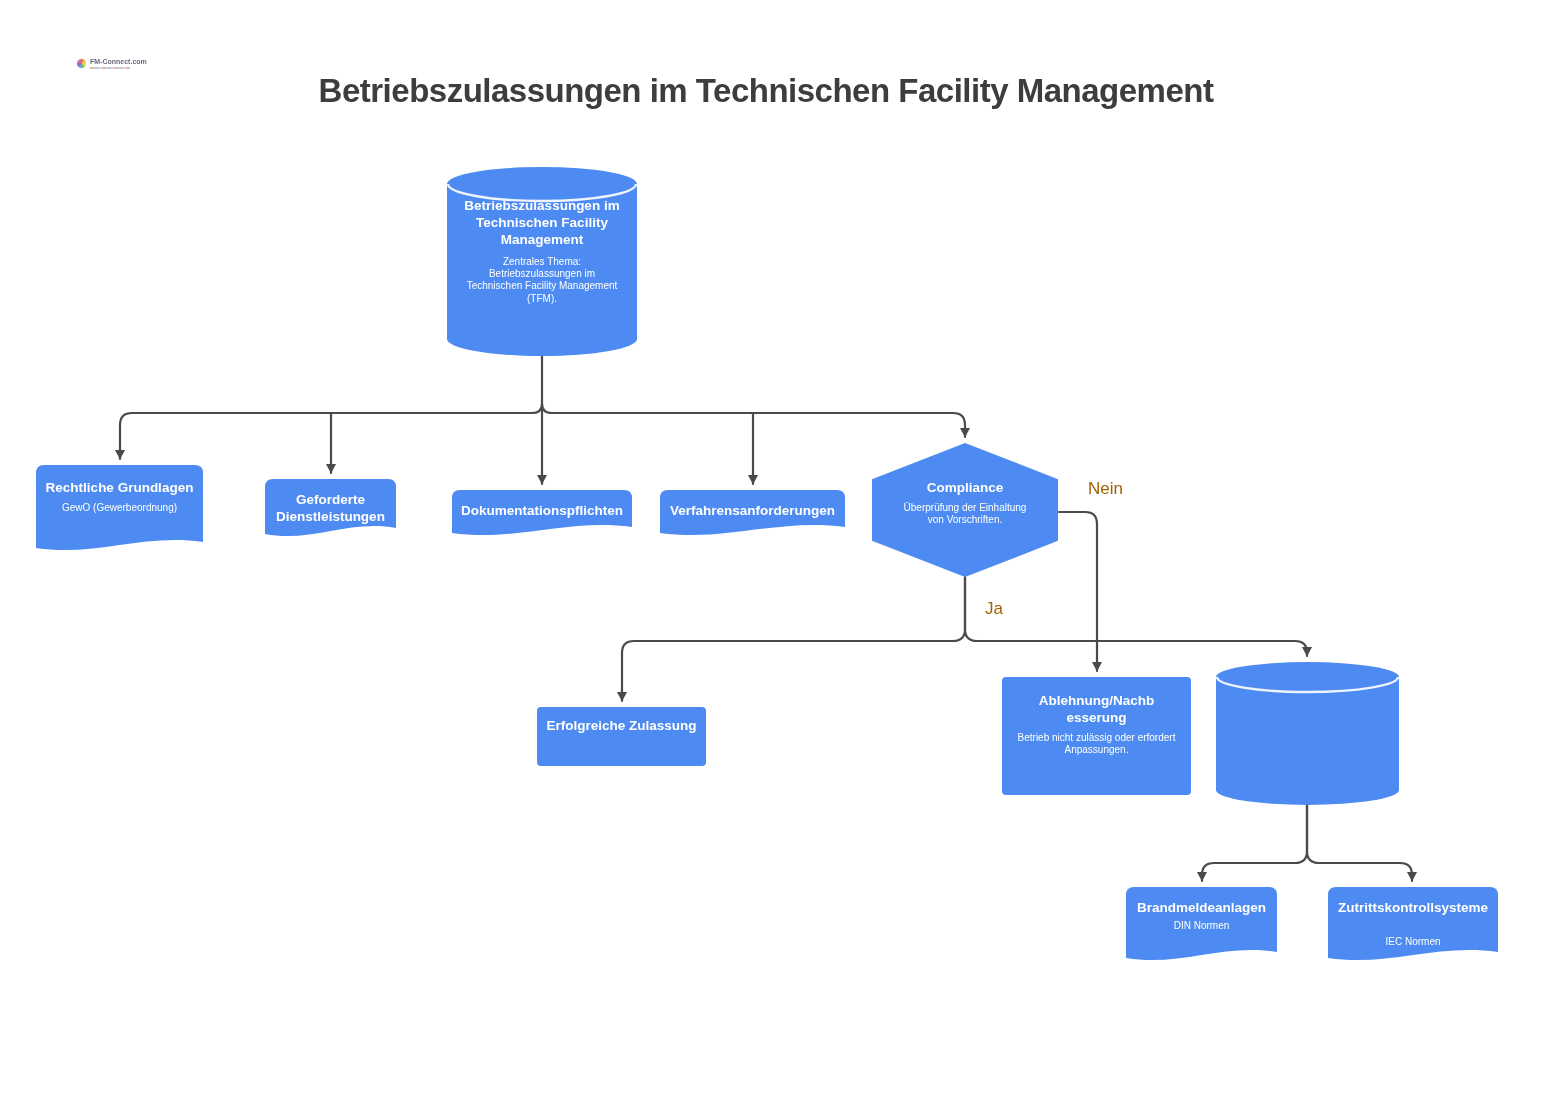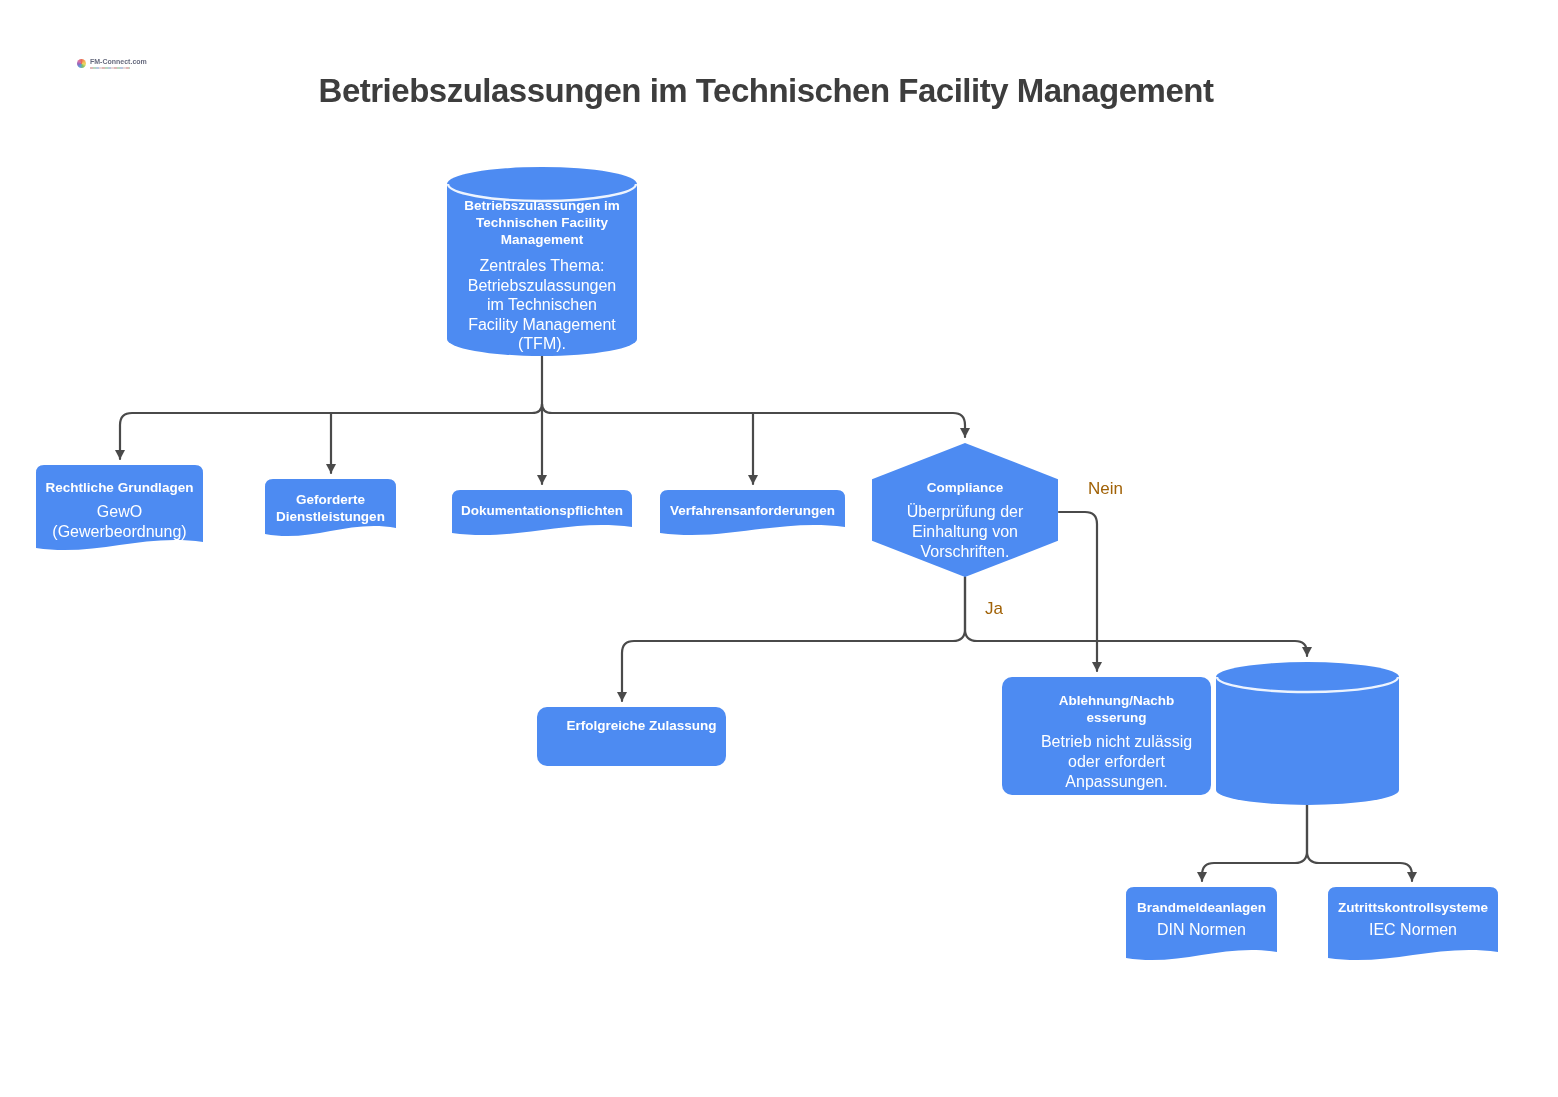--- a/index.html
+++ b/index.html
@@ -28,22 +28,22 @@
     background:repeating-linear-gradient(90deg,#b66 0 3px,#6a7 3px 6px,#68b 6px 9px,#caa 9px 12px);}
   
   #edges{position:absolute;left:0;top:0;}
   #edges path{fill:none;stroke:var(--edge);stroke-width:2.2;stroke-linecap:round;stroke-linejoin:round;}
   #edges .arrowhead{fill:var(--edge);stroke:none;}
   .edge-label{position:absolute;font-size:17px;color:#a16207;}
   
   .node{position:absolute;color:var(--node-text);text-align:center;}
   .nc{position:relative;z-index:1;display:flex;flex-direction:column;align-items:center;width:100%;box-sizing:border-box;}
   .nt{font-size:13.5px;font-weight:bold;line-height:1.26;margin:0;}
-  .nb{font-size:16px;font-weight:normal;line-height:1.24;margin:6px 0 0 0;}
-  .node-rect{background:var(--node-fill);border-radius:10px;padding-left:20px;}
+  .nb{font-size:10px;font-weight:normal;line-height:1.24;margin:6px 0 0 0;}
+  .node-rect{background:var(--node-fill);border-radius:4px;}
   .node-hex{background:var(--node-fill);clip-path:polygon(50% 0%,100% 27%,100% 73%,50% 100%,0% 73%,0% 27%);}
   .node-doc,.node-cyl{background:none;}
   
   #node-root          {left:447px;top:167px;width:190px;height:189px;}
   #node-root .nc      {padding:30px 14px 0 14px;}
   #node-root .nb      {margin-top:8px;line-height:1.22;}
   #node-rechtliche    {left:36px;top:465px;width:167px;height:88px;}
   #node-rechtliche .nc{padding:14px 8px 0 8px;}
   #node-geforderte    {left:265px;top:479px;width:131px;height:60px;text-align:center;}
   #node-geforderte .nc{padding:12px 10px 0 10px;}
@@ -61,21 +61,21 @@
   #node-ablehnung .nc {padding:15px 12px 0 12px;}
   #node-ablehnung .nt {max-width:120px;word-break:break-word;}
   #node-cyl2          {left:1216px;top:662px;width:183px;height:143px;}
   #node-cyl2 .nc      {padding:29px 12px 0 12px;}
   #node-cyl2 .nc .nt  {max-width:150px;}
   #node-brand         {left:1126px;top:887px;width:151px;height:76px;}
   #node-brand .nc     {padding:12px 6px 0 6px;}
   #node-brand .nb     {margin-top:4px;}
   #node-zutritt       {left:1328px;top:887px;width:170px;height:76px;}
   #node-zutritt .nc   {padding:12px 6px 0 6px;}
-  #node-zutritt .nb   {margin-top:4px;}
+  #node-zutritt .nb   {margin-top:20px;}
   #label-nein{left:1088px;top:479px;}
   #label-ja  {left:985px;top:599px;}
 </style>
 </head>
 <body>
 
 <div class="stage">
 
   <div class="logo">
     <span class="logo-burst"></span>

